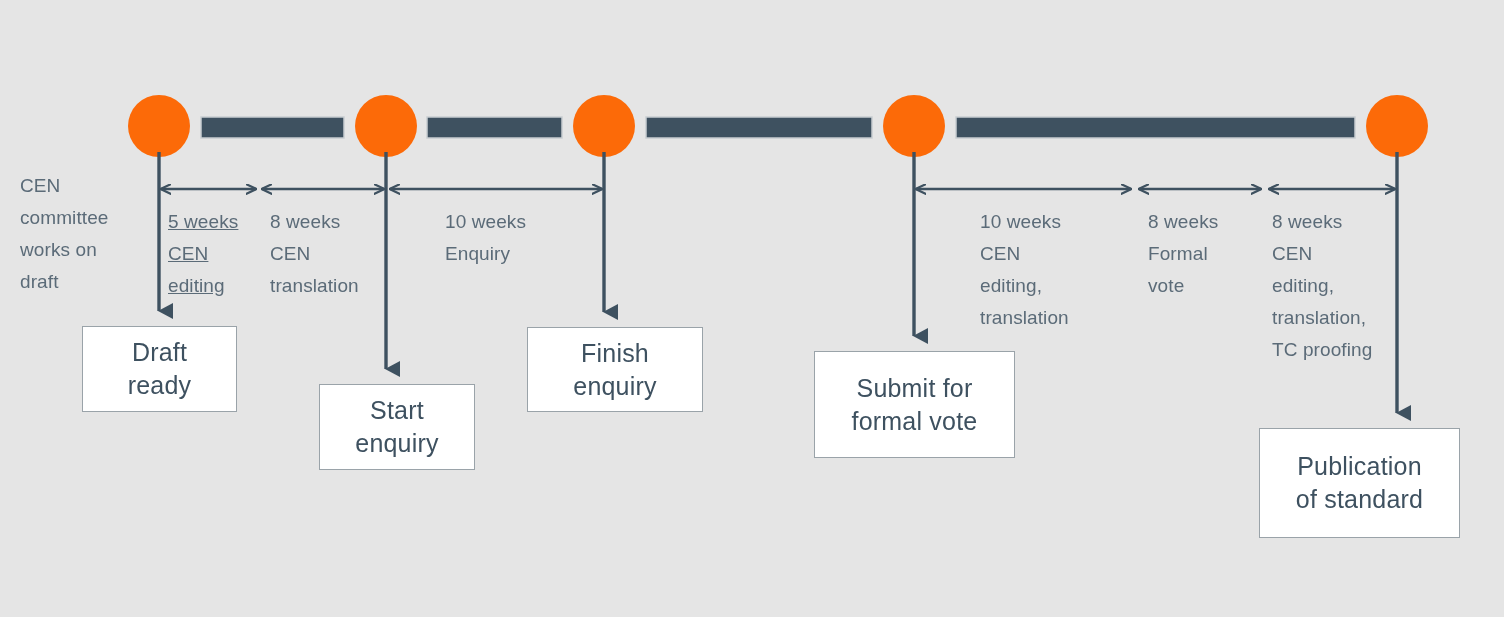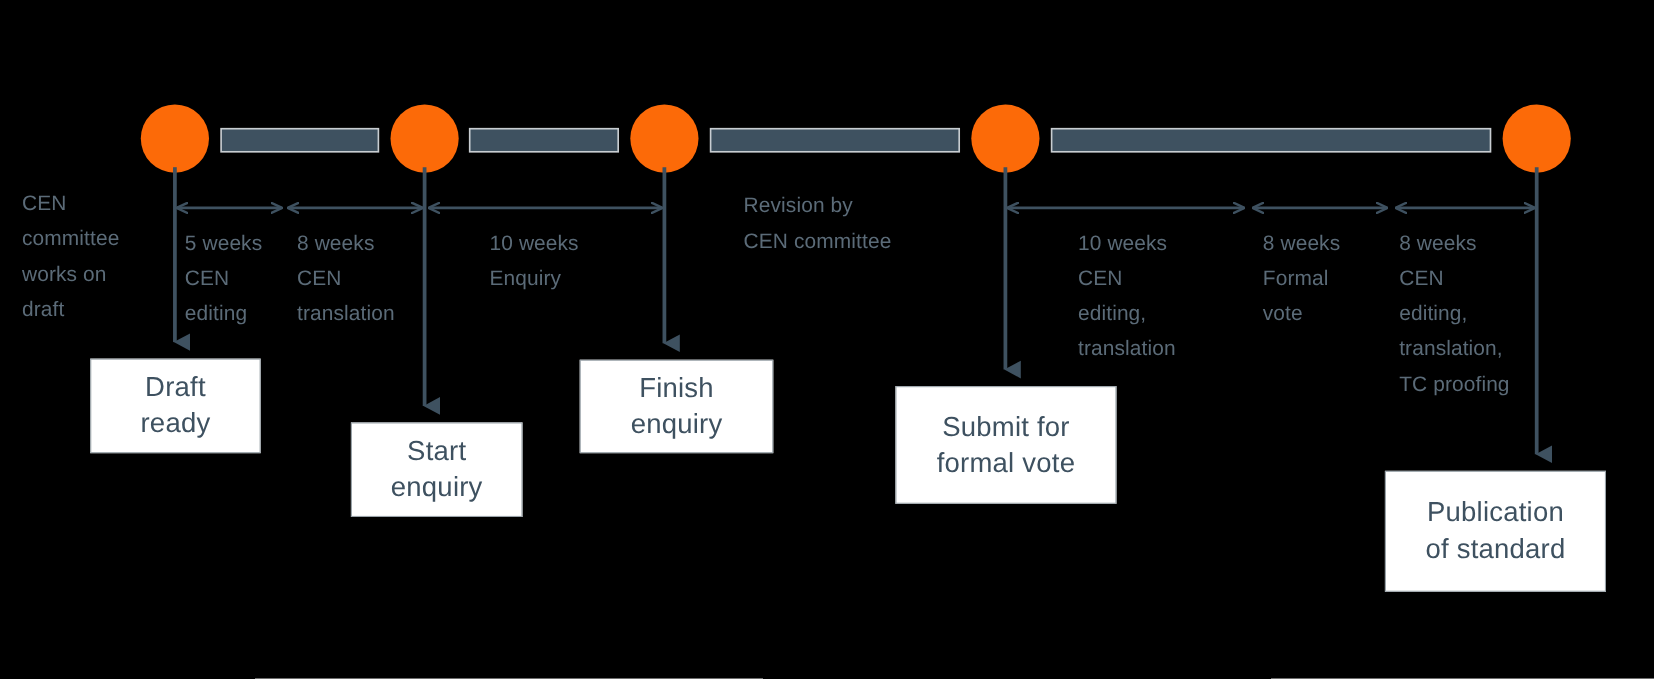--- a/index.html
+++ b/index.html
@@ -8,21 +8,21 @@
     padding: 0;
     background: #ffffff;
   }
   body {
     font-family: "Liberation Sans", sans-serif;
   }
   #stage {
     position: relative;
     width: 1504px;
     height: 617px;
-    background: #000000;
+    background: #e5e5e5;
     overflow: hidden;
   }
   .svg-layer {
     position: absolute;
     left: 0;
     top: 0;
     width: 1504px;
     height: 617px;
   }
   .note {
@@ -98,33 +98,31 @@
       <line x1="1139" y1="189" x2="1261" y2="189" marker-start="url(#arrStart)" marker-end="url(#arrEnd)"></line>
       <line x1="1269" y1="189" x2="1395" y2="189" marker-start="url(#arrStart)" marker-end="url(#arrEnd)"></line>
     </g>
   </svg>
 
   <div class="note" style="left:20px; top:170px; width:130px;">CEN
 committee
 works on
 draft</div>
 
-  <div class="note" style="left:168px; top:206px; width:100px;">5 weeks
+  <div class="note" style="left:168px; top:206px; width:100px;text-decoration:underline;">5 weeks
 CEN
 editing</div>
 
   <div class="note" style="left:270px; top:206px; width:130px;">8 weeks
 CEN
 translation</div>
 
   <div class="note" style="left:445px; top:206px; width:150px;">10 weeks
 Enquiry</div>
 
-  <div class="note" style="left:676px; top:172px; width:220px;">Revision by
-CEN committee</div>
 
   <div class="note" style="left:980px; top:206px; width:150px;">10 weeks
 CEN
 editing,
 translation</div>
 
   <div class="note" style="left:1148px; top:206px; width:115px;">8 weeks
 Formal
 vote</div>
 

